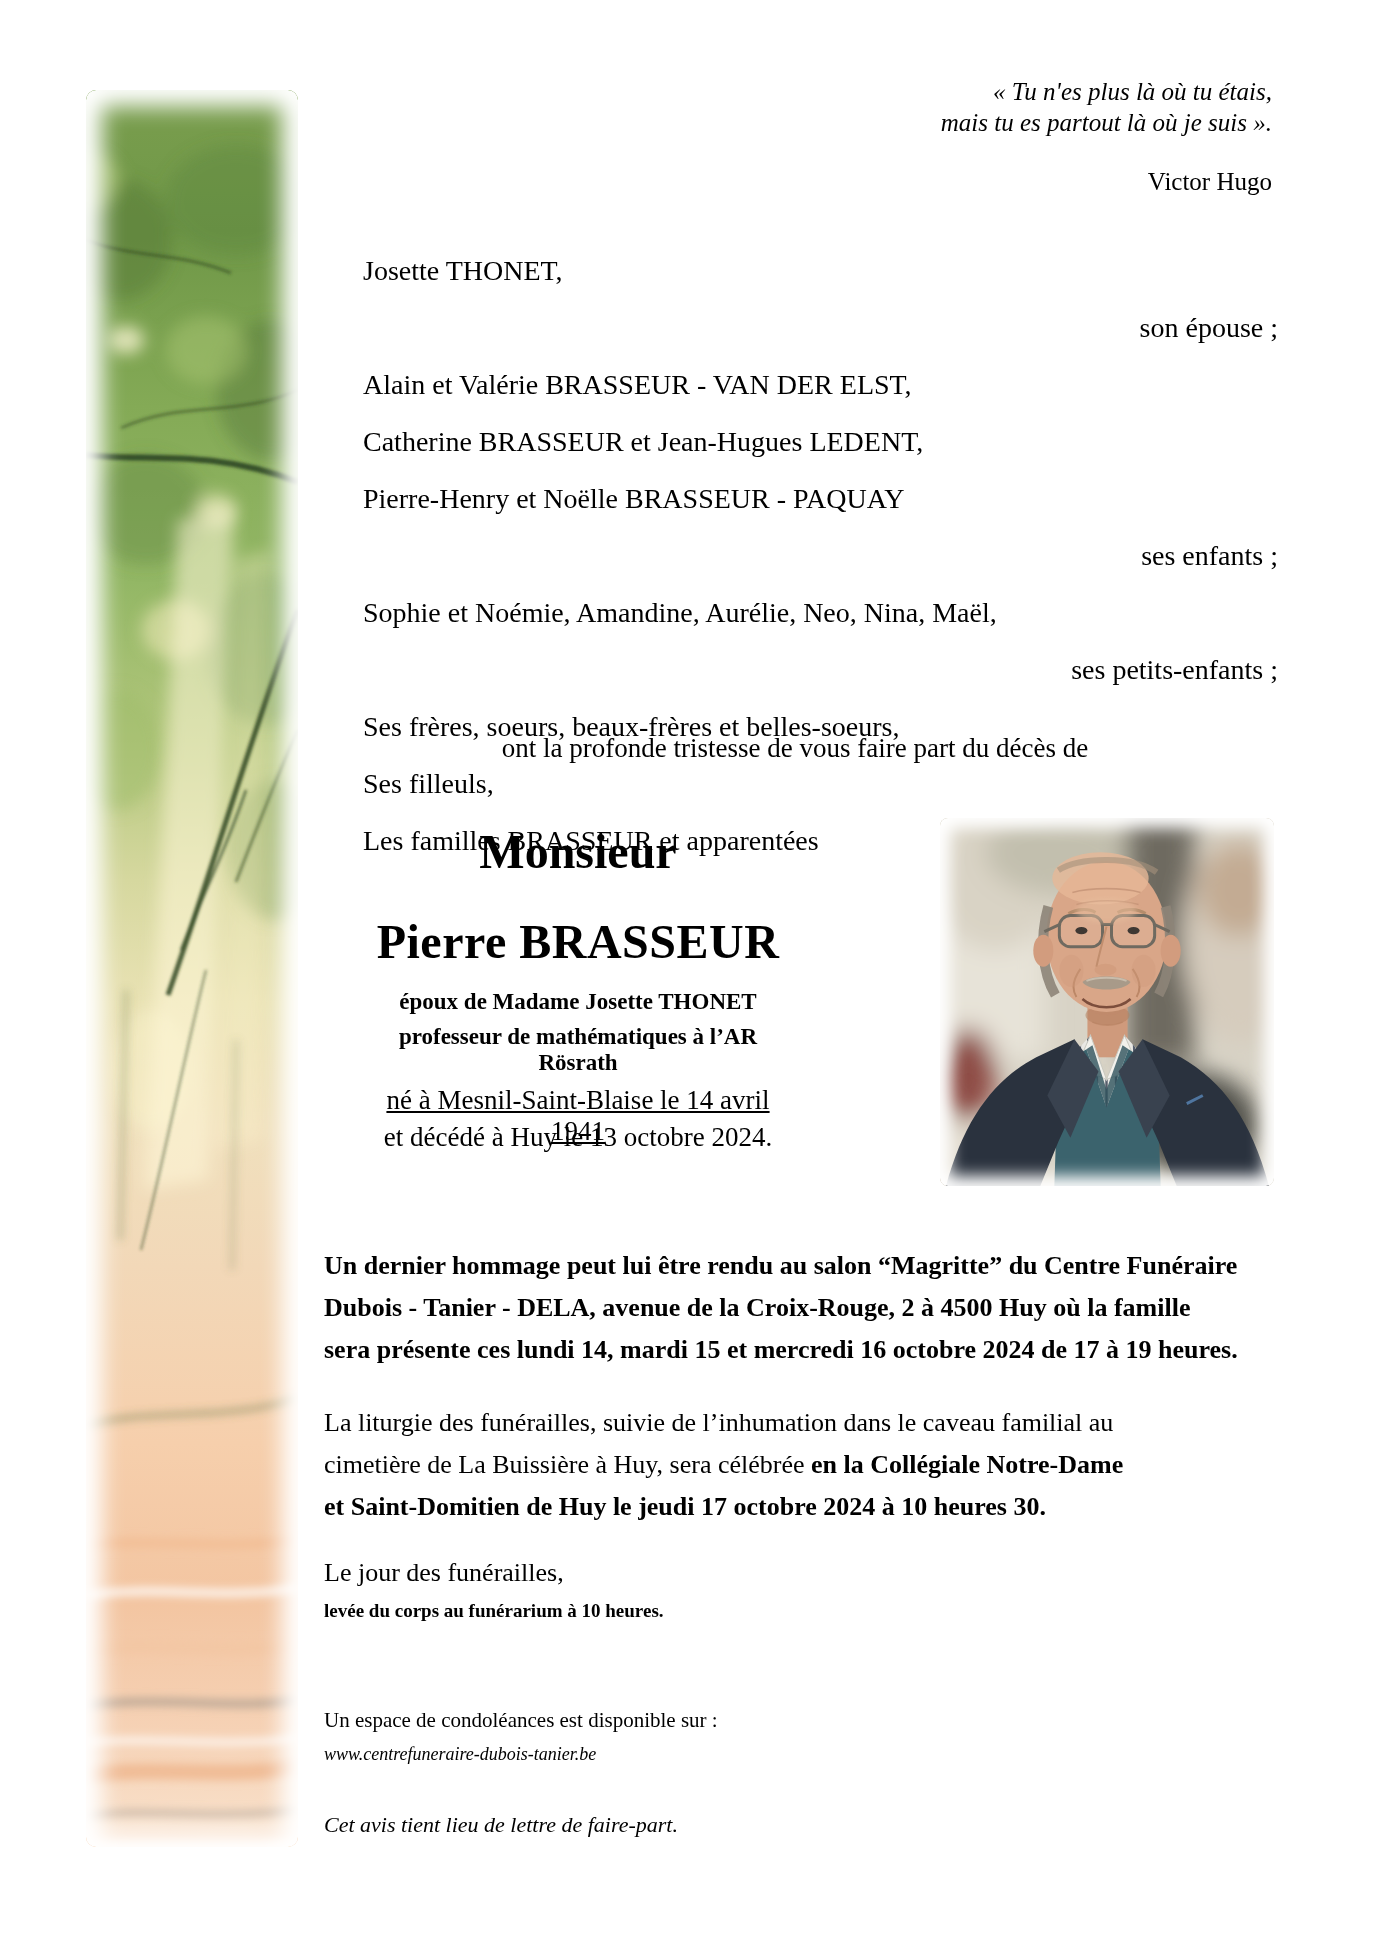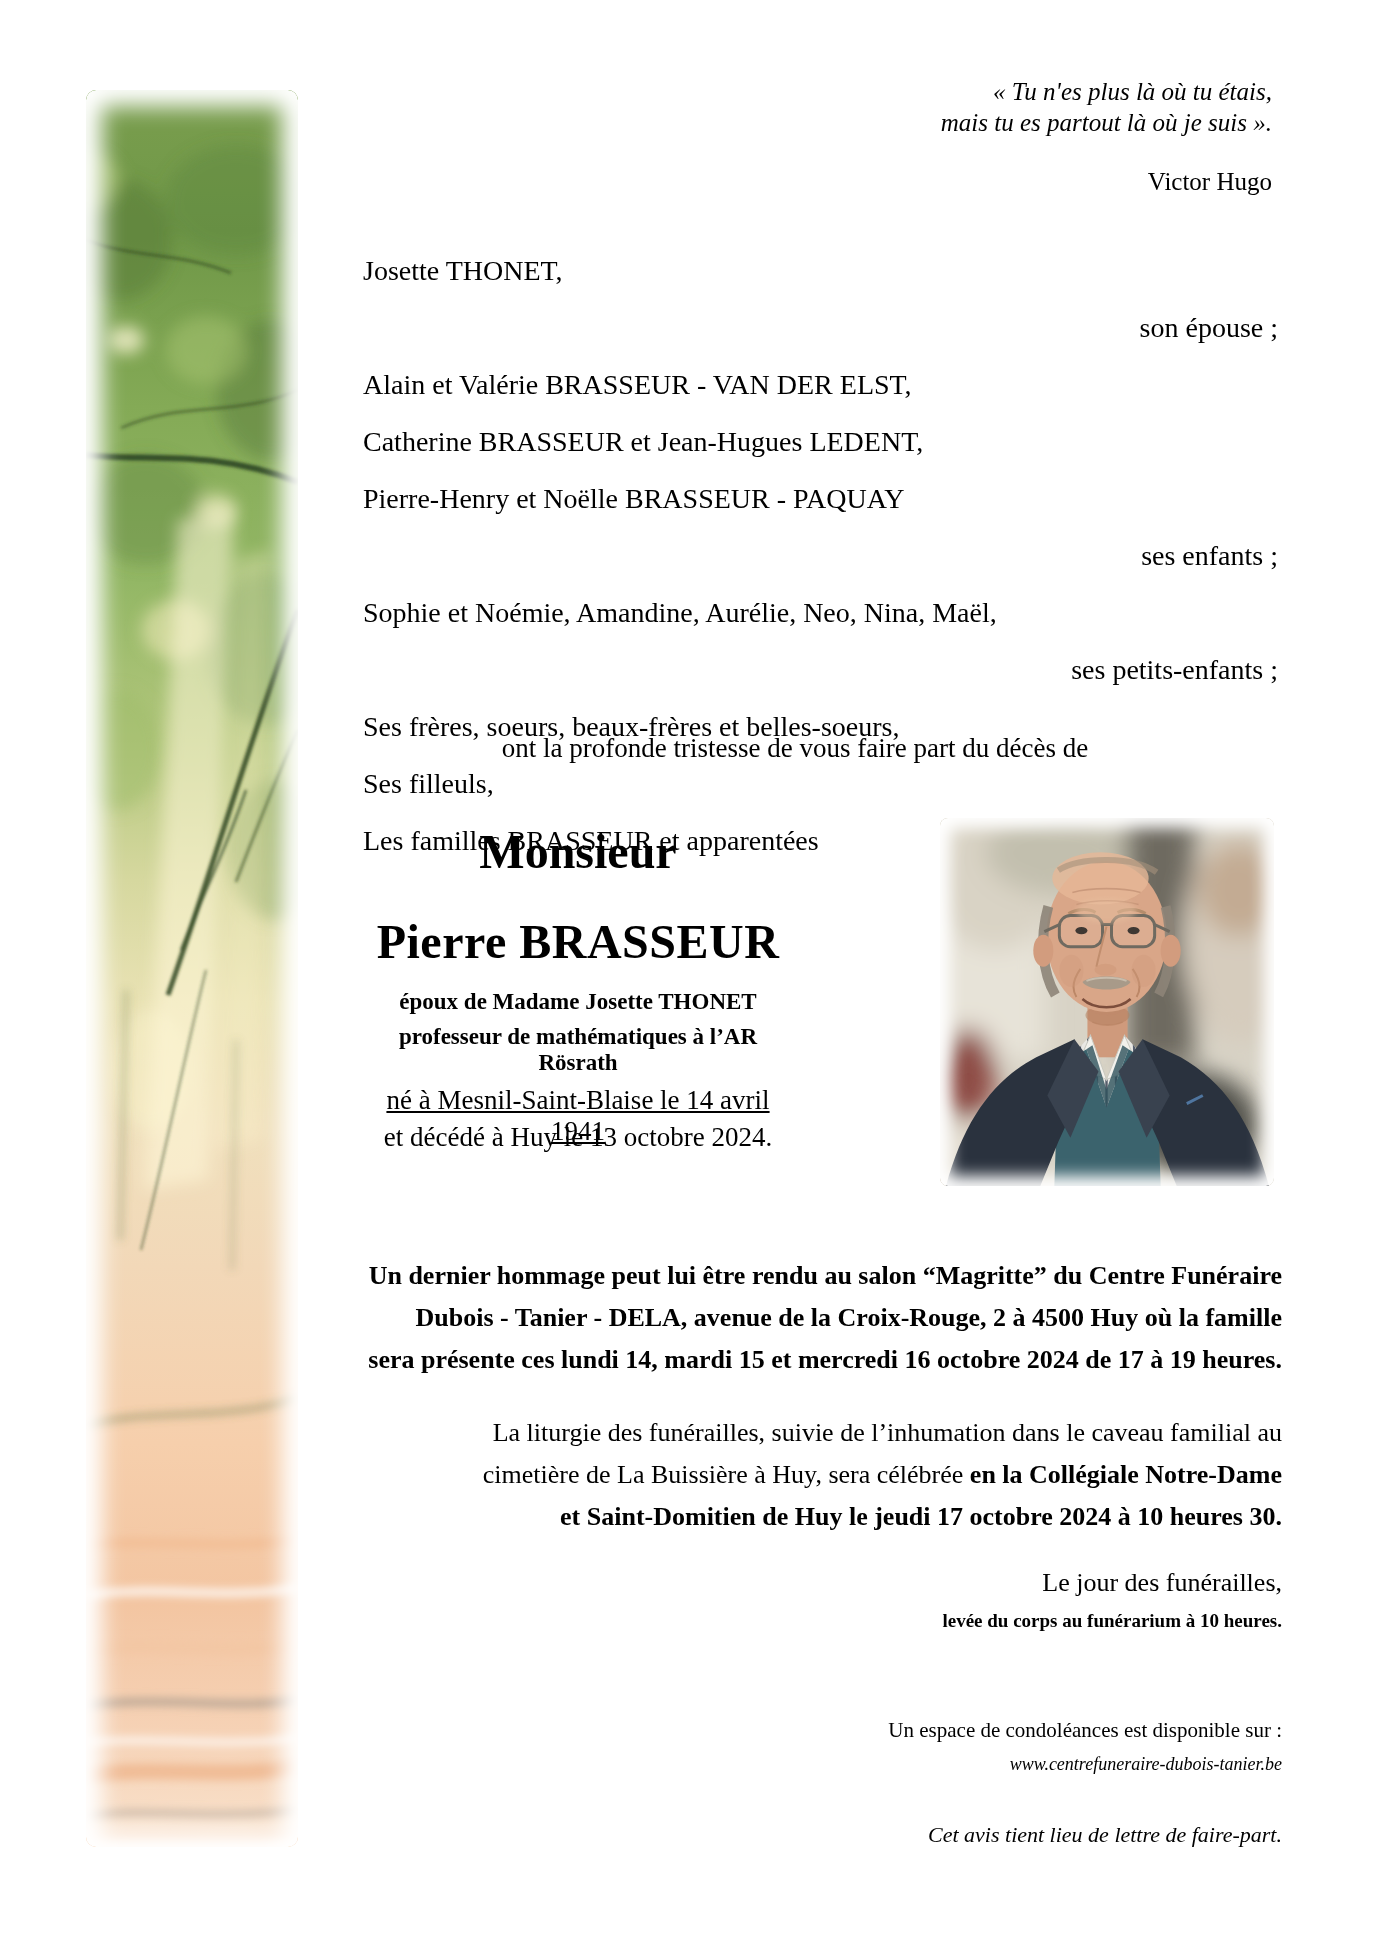--- a/index.html
+++ b/index.html
@@ -37,21 +37,21 @@
   .t-prof{top:1024px;font-size:23px;font-weight:bold;}
   .t-birth{top:1085px;font-size:27px;text-decoration:underline;}
   .t-death{top:1122px;font-size:27px;}
 
   
   .portrait{left:940px;top:818px;width:334px;height:368px;border-radius:8px;overflow:hidden;}
   .portrait svg{display:block;width:100%;height:100%;}
   .portrait-feather{box-shadow:inset 0 0 16px 10px #ffffff;border-radius:8px;}
 
   
-  .cblock{left:332px;width:950px;text-align:right;margin-top:10px;}
+  .cblock{left:324px;width:950px;text-align:left;}
   .p1{top:1245px;font-size:26px;line-height:42px;font-weight:bold;}
   .p2{top:1402px;font-size:26px;line-height:42px;}
   .b{font-weight:bold;}
   .l-jour{top:1558px;font-size:26px;}
   .l-levee{top:1600px;font-size:19px;font-weight:bold;}
   .l-espace{top:1708px;font-size:21px;}
   .l-site{top:1744px;font-size:18px;font-style:italic;}
   .l-closing{top:1812px;font-size:22px;font-style:italic;}
 </style>
 </head>

